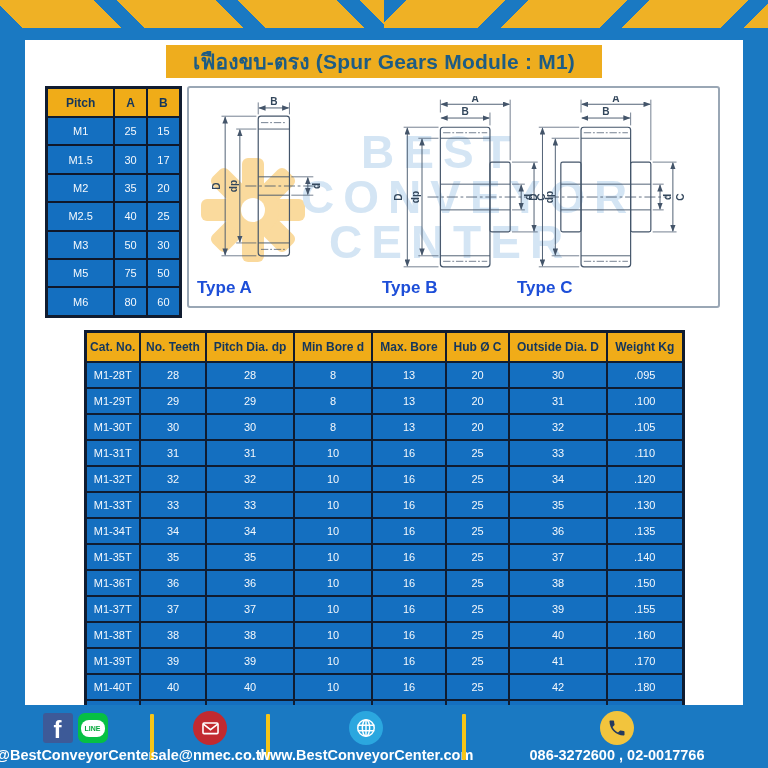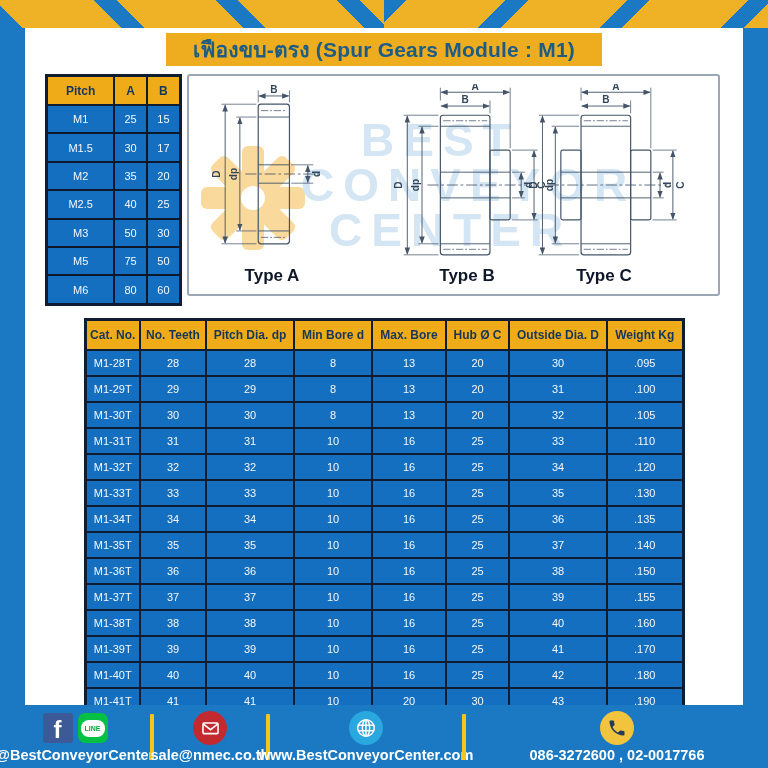--- a/index.html
+++ b/index.html
@@ -6,21 +6,21 @@
   body{font-family:"Liberation Sans",sans-serif;}
   .page{position:relative;width:768px;height:768px;background:#1a79c2;overflow:hidden;}
 
   
   .top-band{position:absolute;top:0;left:0;width:768px;height:28px;display:flex;}
   .top-band .half{width:50%;height:100%;}
   .top-band .half.left{background:repeating-linear-gradient(45deg,#1a79c2 0 16px,#efb125 16px 86px);}
   .top-band .half.right{background:repeating-linear-gradient(135deg,#1a79c2 0 16px,#efb125 16px 86px);}
 
   
-  .content-panel{position:absolute;top:28px;left:25px;width:718px;height:677px;background:#ffffff;box-shadow:0 4px 0 rgba(16,28,48,.55);}
+  .content-panel{position:absolute;top:40px;left:25px;width:718px;height:677px;background:#ffffff;box-shadow:0 4px 0 rgba(16,28,48,.55);}
 
   .title-bar{width:436px;height:33px;margin:5px auto 0;background:#eead1e;color:#1d5c85;
              font-size:21px;font-weight:bold;display:flex;align-items:center;justify-content:center;letter-spacing:.2px;}
 
   .upper-row{display:flex;margin-top:8px;padding-left:20px;}
 
   
   table{border-collapse:collapse;}
   .pitch-table{width:137px;border:3px solid #101c30;}
   .pitch-table th{background:#f0ac18;color:#14365c;font-size:12px;font-weight:bold;height:25px;border:2px solid #101c30;}
@@ -29,21 +29,21 @@
   
   .diagram-panel{position:relative;margin-left:5px;width:529px;height:218px;border:2px solid #9aa7b5;border-radius:3px;background:#fff;overflow:hidden;}
   .watermark{position:absolute;inset:0;pointer-events:none;}
   .wm-text{position:absolute;left:112px;top:42px;font-weight:bold;font-size:46px;line-height:45px;letter-spacing:9px;color:#d4e5f4;white-space:nowrap;}
   .wm-gear{position:absolute;left:4px;top:52px;opacity:.5;}
   .fig{position:absolute;top:8px;display:flex;flex-direction:column;z-index:1;}
   .fig-a{left:8px;width:150px;}
   .fig-b{left:193px;width:170px;}
   .fig-c{left:328px;width:174px;}
   .fig svg{width:100%;height:180px;display:block;}
-  .fig-caption{height:26px;line-height:24px;text-align:center;font-size:17px;font-weight:bold;color:#0f172a;}
+  .fig-caption{height:26px;line-height:24px;text-align:left;font-size:17px;font-weight:bold;color:#1d4ed8;}
 
   
   .main-table{width:600px;margin:12px auto 0;border:3px solid #101c30;table-layout:fixed;}
   .main-table th{background:#f0ac18;color:#14365c;font-size:12px;font-weight:bold;height:28px;border:2px solid #101c30;padding:0 1px;}
   .main-table td{background:#146fc0;color:#f4f8fc;font-size:11px;text-align:center;height:24px;border:2px solid #101c30;padding:0;}
 
   
   .footer{position:absolute;left:0;top:705px;width:768px;height:63px;background:#1a79c2;display:flex;align-items:stretch;}
   .f-sec{display:flex;flex-direction:column;align-items:center;justify-content:flex-start;padding-top:6px;}
   .f-sec1{width:150px;}

